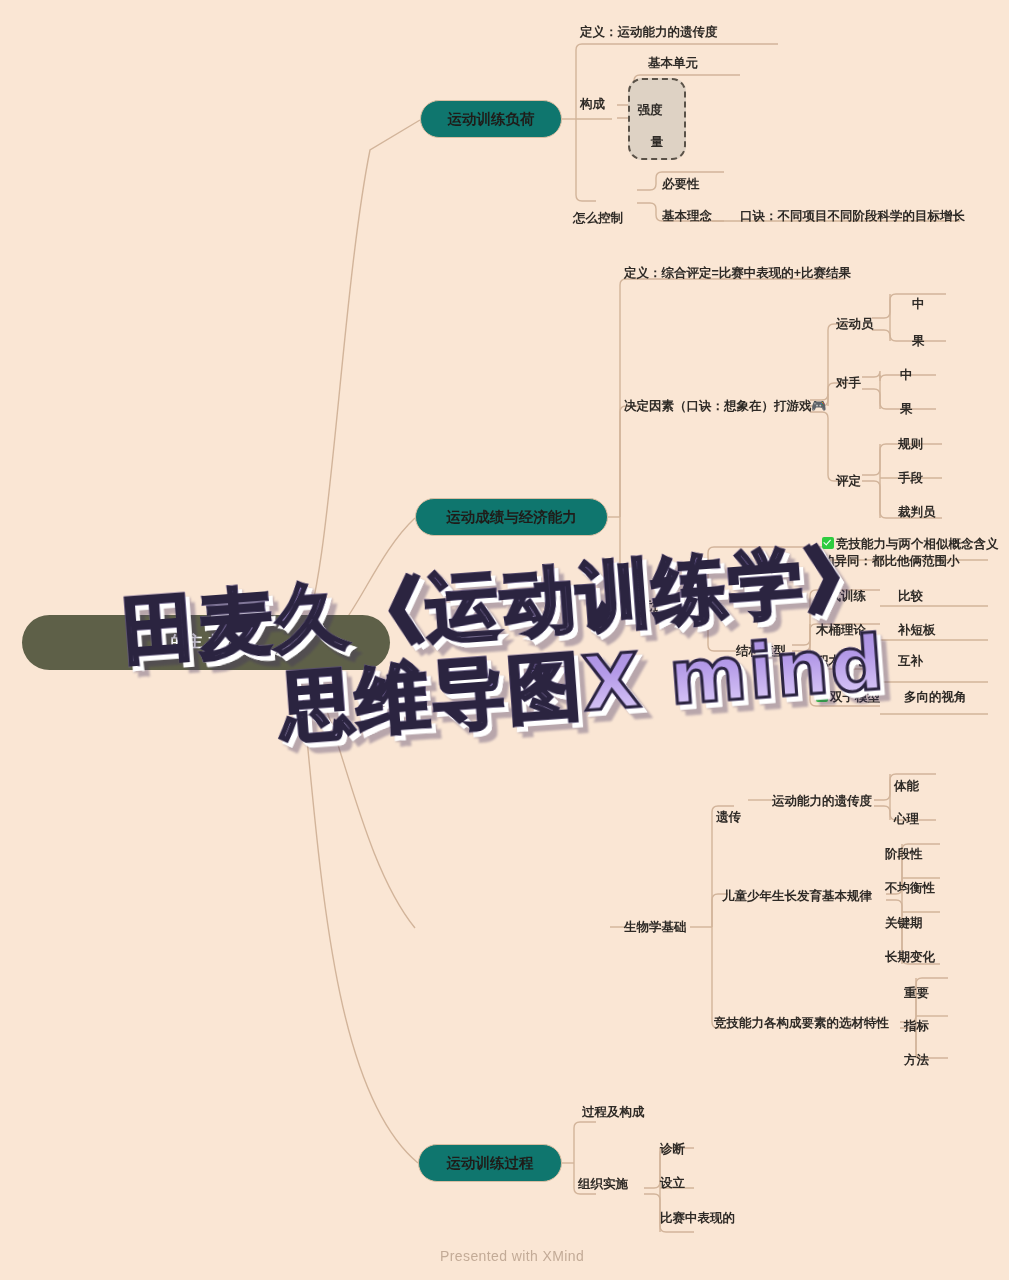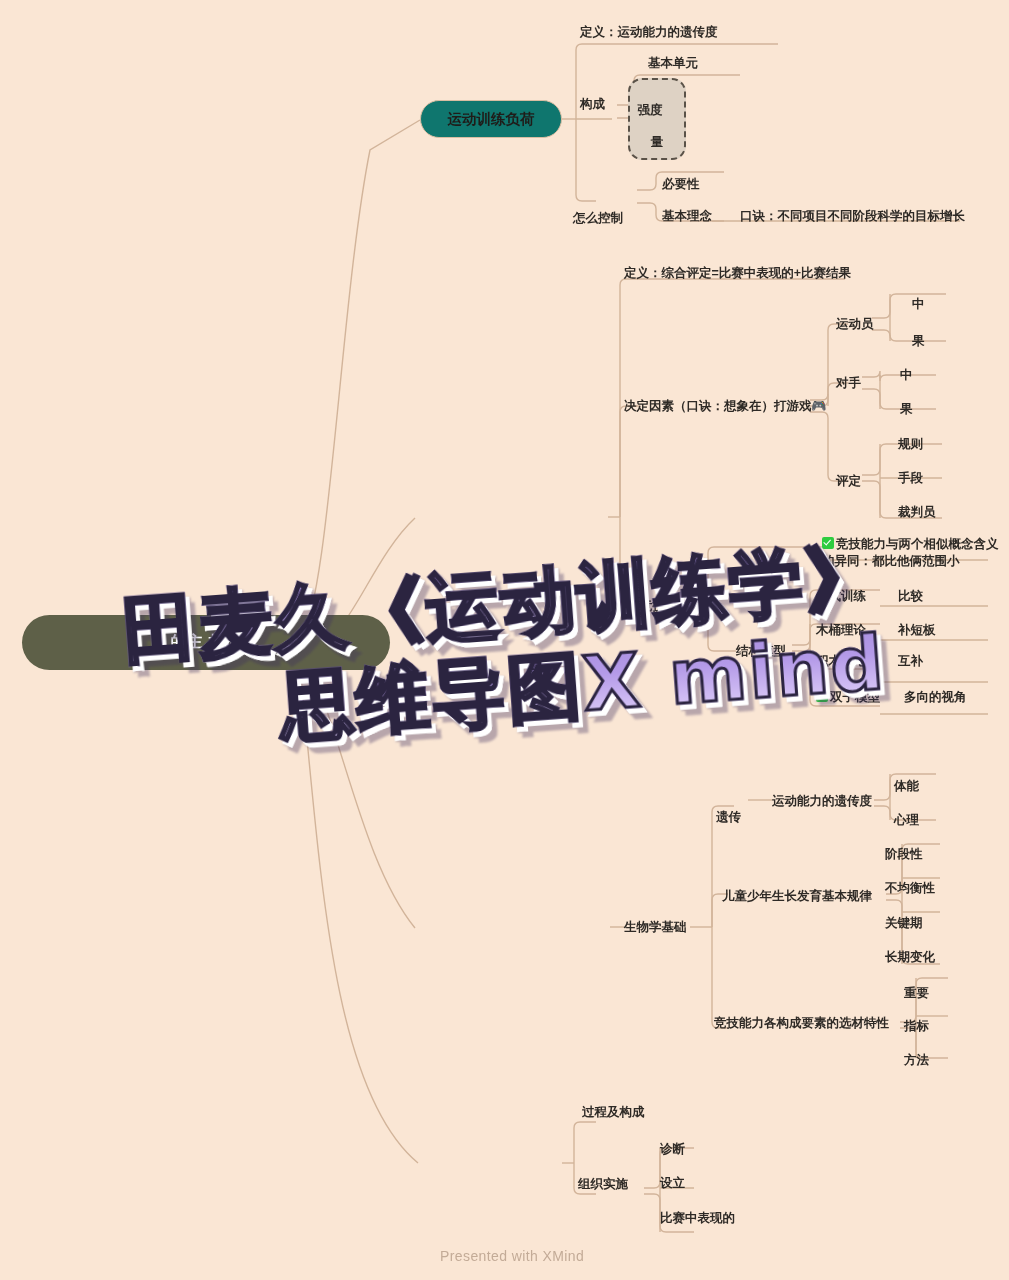--- a/index.html
+++ b/index.html
@@ -253,20 +253,23 @@
 
   <div class="dashed-group" style="left:628px; top:78px; width:58px; height:82px;"></div>
   <div class="group-cell" style="left:628px; top:102px; width:44px;">强度</div>
   <div class="group-cell" style="left:628px; top:134px; width:58px;">量</div>
 
   <div class="node" style="left:573px; top:193px;margin-top:17px;">怎么控制</div>
   <div class="node" style="left:662px; top:176px;">必要性</div>
   <div class="node" style="left:662px; top:208px;">基本理念</div>
   <div class="node" style="left:740px; top:208px;">口诀：不同项目不同阶段科学的目标增长</div>
 
+  <div class="pill" style="left:415px; top:498px; width:193px;">
+    <span>运动成绩与经济能力</span>
+  </div>
 
   <div class="node" style="left:624px; top:265px;">定义：综合评定=比赛中表现的+比赛结果</div>
 
   <div class="node" style="left:624px; top:398px;">决定因素（口诀：想象在）打游戏🎮</div>
 
   <div class="node" style="left:836px; top:316px;">运动员</div>
   <div class="node" style="left:912px; top:296px;">中</div>
   <div class="node" style="left:912px; top:333px;">果</div>
 
   <div class="node" style="left:836px; top:375px;">对手</div>
@@ -299,33 +302,36 @@
     <span class="chk"></span><span>双子模型</span>
   </div>
   <div class="node" style="left:904px; top:689px;">多向的视角</div>
 
 
   <div class="node" style="left:624px; top:919px;">生物学基础</div>
 
   <div class="node" style="left:716px; top:793px;margin-top:16px;">遗传</div>
   <div class="node" style="left:772px; top:793px;">运动能力的遗传度</div>
   <div class="node" style="left:894px; top:778px;">体能</div>
-  <div class="node" style="left:894px; top:812px;">心理</div>
+  <div class="node" style="left:894px; top:812px;font-family:Liberation Mono, monospace;">心理</div>
 
   <div class="node" style="left:722px; top:888px;">儿童少年生长发育基本规律</div>
   <div class="node" style="left:885px; top:846px;">阶段性</div>
   <div class="node" style="left:885px; top:880px;">不均衡性</div>
   <div class="node" style="left:885px; top:915px;">关键期</div>
   <div class="node" style="left:885px; top:949px;">长期变化</div>
 
   <div class="node" style="left:714px; top:1015px;">竞技能力各构成要素的选材特性</div>
   <div class="node" style="left:904px; top:985px;">重要</div>
   <div class="node" style="left:904px; top:1018px;">指标</div>
   <div class="node" style="left:904px; top:1052px;">方法</div>
 
+  <div class="pill" style="left:418px; top:1144px; width:144px;">
+    <span>运动训练过程</span>
+  </div>
 
   <div class="node" style="left:582px; top:1104px;">过程及构成</div>
   <div class="node" style="left:578px; top:1176px;">组织实施</div>
   <div class="node" style="left:660px; top:1141px;">诊断</div>
   <div class="node" style="left:660px; top:1175px;">设立</div>
   <div class="node" style="left:660px; top:1210px;">比赛中表现的</div>
 
   <div id="overlay-title">
     <span class="ln ln1">田麦久《运动训练学》</span>
     <span class="ln ln2">思维导图X mind</span>

